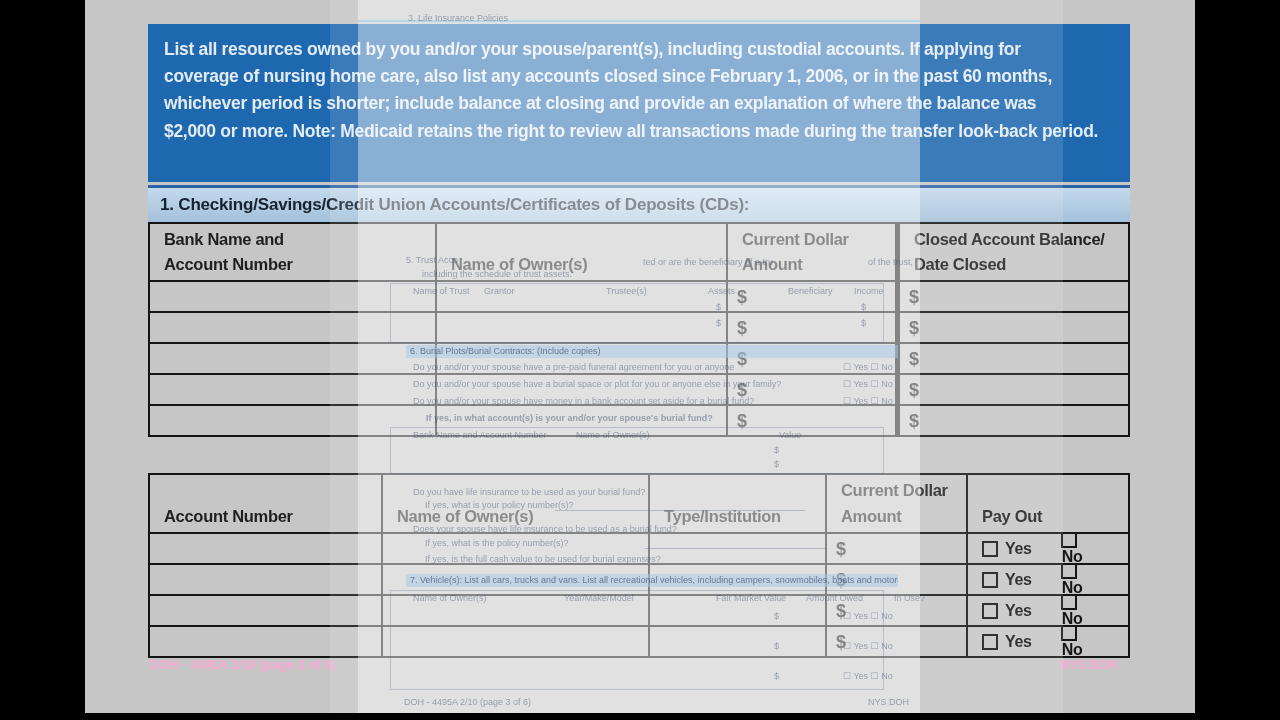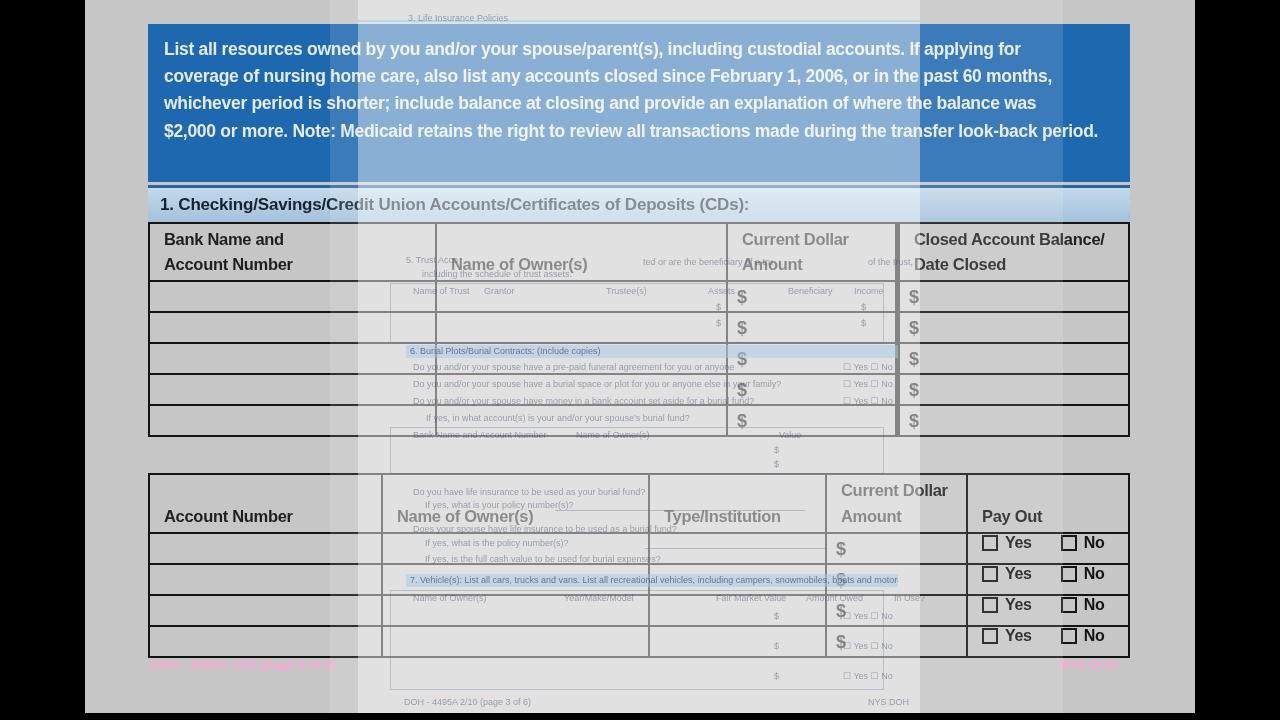--- a/index.html
+++ b/index.html
@@ -40,23 +40,23 @@
   .tcell:last-child{border-right:none;}
   .tcell.thick{border-right:5px solid #141414;}
   .hcell{display:flex;flex-direction:column;padding:6px 4px 7px 14px;}
   .hcell.spread{justify-content:space-between;}
   .hcell.bottom{justify-content:flex-end;}
   .drow{border-top:2px solid #141414;height:31px;}
   .dcell{display:flex;align-items:center;padding-left:9px;}
   .dollar{font-size:18px;font-weight:bold;color:#161616;}
   .cb{display:inline-block;width:12px;height:12px;border:2px solid #141414;background:transparent;margin-right:7px;flex:0 0 auto;}
   .cblab{font-size:16px;font-weight:bold;color:#141414;}
-  .payout-group{display:flex;align-items:flex-start;padding-left:14px;}
+  .payout-group{display:flex;align-items:center;padding-left:14px;}
   .payout-opt{display:flex;align-items:center;}
-  .payout-opt + .payout-opt{margin-left:29px;}
+  .payout-opt + .payout-opt{margin-left:29px;flex-direction:column;}
 
   
   .footer-text{position:absolute;font-size:12.5px;font-weight:bold;color:#f9a8d4;letter-spacing:0.2px;}
   #footer-left{left:150px;top:658px;}
   #footer-right{left:830px;top:658px;width:288px;text-align:right;}
 
   
   #ghost{position:absolute;left:0;top:0;width:1280px;height:720px;z-index:30;pointer-events:none;}
   #ghost-strip-wide{position:absolute;left:330px;top:0;width:733px;height:713px;background:rgba(255,255,255,0.13);}
   #ghost-strip-main{position:absolute;left:358px;top:0;width:562px;height:713px;background:rgba(255,255,255,0.40);}
@@ -276,21 +276,21 @@
         <div class="ghost-item" style="left: 700px; top: 302px;">$</div>
         <div class="ghost-item" style="left: 845px; top: 302px;">$</div>
         <div class="ghost-item" style="left: 700px; top: 318px;">$</div>
         <div class="ghost-item" style="left: 845px; top: 318px;">$</div>
         <div class="ghost-item" style="left: 397px; top: 362px;">Do you and/or your spouse have a pre-paid funeral agreement for you or anyone</div>
         <div class="ghost-item" style="left: 827px; top: 362px;">☐ Yes   ☐ No</div>
         <div class="ghost-item" style="left: 397px; top: 379px;">Do you and/or your spouse have a burial space or plot for you or anyone else in your family?</div>
         <div class="ghost-item" style="left: 827px; top: 379px;">☐ Yes   ☐ No</div>
         <div class="ghost-item" style="left: 397px; top: 396px;">Do you and/or your spouse have money in a bank account set aside for a burial fund?</div>
         <div class="ghost-item" style="left: 827px; top: 396px;">☐ Yes   ☐ No</div>
-        <div class="ghost-item" style="left: 410px; top: 413px;">If yes, in what account(s) is your and/or your spouse's burial fund?</div>
+        <div class="ghost-item" style="left: 410px; top: 413px; font-weight: bold;">If yes, in what account(s) is your and/or your spouse's burial fund?</div>
         <div class="ghost-item" style="left: 397px; top: 430px;">Bank Name and Account Number</div>
         <div class="ghost-item" style="left: 560px; top: 430px;">Name of Owner(s)</div>
         <div class="ghost-item" style="left: 763px; top: 430px;">Value</div>
         <div class="ghost-item" style="left: 758px; top: 445px;">$</div>
         <div class="ghost-item" style="left: 758px; top: 459px;">$</div>
         <div class="ghost-item" style="left: 397px; top: 487px;">Do you have life insurance to be used as your burial fund?</div>
         <div class="ghost-item" style="left: 409px; top: 500px;">If yes, what is your policy number(s)?</div>
         <div class="ghost-item" style="left: 397px; top: 524px;">Does your spouse have life insurance to be used as a burial fund?</div>
         <div class="ghost-item" style="left: 409px; top: 538px;">If yes, what is the policy number(s)?</div>
         <div class="ghost-item" style="left: 409px; top: 554px;">If yes, is the full cash value to be used for burial expenses?</div>

